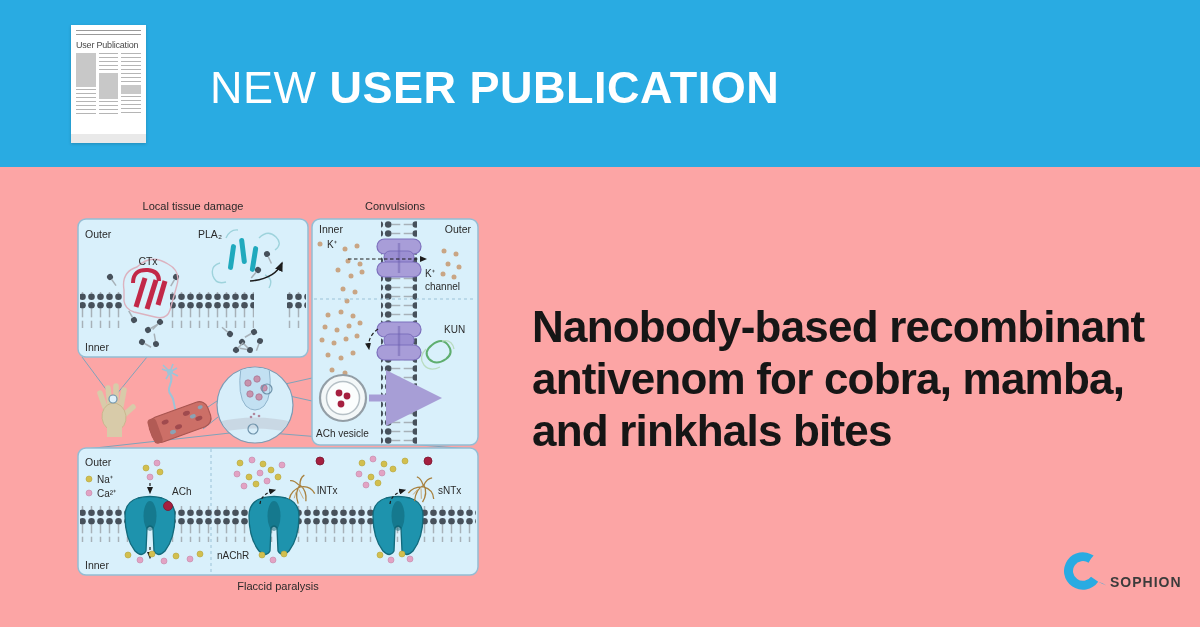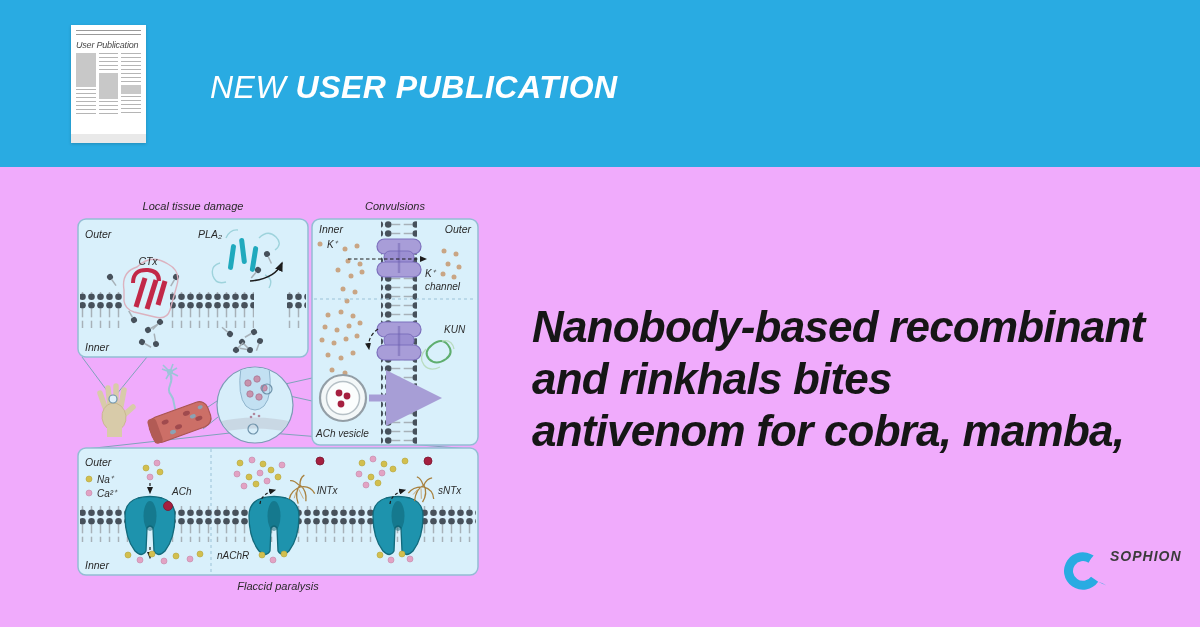--- a/index.html
+++ b/index.html
@@ -1,38 +1,38 @@
 <!DOCTYPE html>
 <html><head>
 <meta charset="utf-8">
 <style>
   html,body{margin:0;padding:0;}
-  .canvas{position:relative;width:1200px;height:627px;background:#f0abfc;overflow:hidden;
-          font-family:"Liberation Sans",sans-serif;font-style:italic;}
+  .canvas{position:relative;width:1200px;height:627px;background:#fca5a5;overflow:hidden;
+          font-family:"Liberation Sans",sans-serif;}
   
   .topbar{position:absolute;top:0;left:0;width:1200px;height:167px;background:#29abe2;
           display:flex;align-items:center;}
   .news-icon{position:relative;width:75px;height:118px;background:#ffffff;margin-left:71px;
              box-sizing:border-box;padding:5px 5px 12px 5px;box-shadow:0 1px 3px rgba(0,0,0,.18);}
   .np-mast{height:8px;background:repeating-linear-gradient(to bottom,#9a9a9a 0 1.5px,transparent 1.5px 4px);
            margin-bottom:2px;}
   .np-title{font-size:9px;letter-spacing:-0.2px;color:#4a4a4a;white-space:nowrap;margin:1px 0 3px 0;}
   .np-grid{display:flex;gap:3px;height:62px;}
   .np-col{flex:1;display:flex;flex-direction:column;gap:2px;}
   .np-lines{background:repeating-linear-gradient(to bottom,#b5b5b5 0 1.5px,transparent 1.5px 4px);}
   .np-img{background:#c8c8c8;}
   .grow{flex:1;}
   .np-foot{position:absolute;left:0;right:0;bottom:0;height:9px;background:#e9e9e9;}
-  .topbar-title{margin:14px 0 6px 64px;font-size:32px;font-weight:400;color:#ffffff;letter-spacing:.5px;}
+  .topbar-title{margin:14px 0 6px 64px;font-size:45px;font-weight:400;color:#ffffff;letter-spacing:.5px;}
   .topbar-title .bold{font-weight:700;}
   
   .figure-svg{position:absolute;left:60px;top:193px;}
   .headline{position:absolute;left:532px;top:301px;font-size:44px;line-height:52px;
             font-weight:700;color:#161616;letter-spacing:-0.8px;}
-  .logo{position:absolute;left:1063px;top:548px;display:flex;align-items:flex-start;}
+  .logo{position:absolute;left:1063px;top:548px;display:flex;align-items:flex-end;}
   .logo-word{font-size:14px;font-weight:700;color:#3b3b3b;letter-spacing:1px;margin:0 0 6px 1px;}
   
   svg text{font-family:"Liberation Sans",sans-serif;fill:#2a2a2a;}
   .t-title{font-size:11px;}
   .t-lab{font-size:10.5px;}
   .t-sm{font-size:10px;}
   .mid{text-anchor:middle;}
   .end{text-anchor:end;}
 </style>
 </head>
@@ -345,22 +345,22 @@
       <text x="257" y="301" class="t-sm">lNTx</text>
       <use href="#toxin" transform="translate(364,292) rotate(15)"></use>
       <text x="378" y="301" class="t-sm">sNTx</text>
       <text x="157" y="366" class="t-sm">nAChR</text>
       <text x="218" y="397" class="t-title mid">Flaccid paralysis</text>
     </g>
   </svg>
 
   <div class="headline">
     <div>Nanobody-based recombinant</div>
+    <div>antivenom for cobra, mamba,</div>
     <div>and rinkhals bites</div>
-    <div>antivenom for cobra, mamba,</div>
   </div>
 
   <div class="logo">
     <svg width="46" height="48" viewBox="0 0 44 46">
       <path d="M29.3,7.3 A18,18 0 1 0 33.7,32.3 Q38,33.5 41.5,36 Q33.5,33 26.8,27.5 A9.5,9.5 0 1 1 24.5,14.2 Q26.6,10.2 29.3,7.3 Z" fill="#29abe2"></path>
     </svg>
     <span class="logo-word">SOPHION</span>
   </div>
 
 </div>

